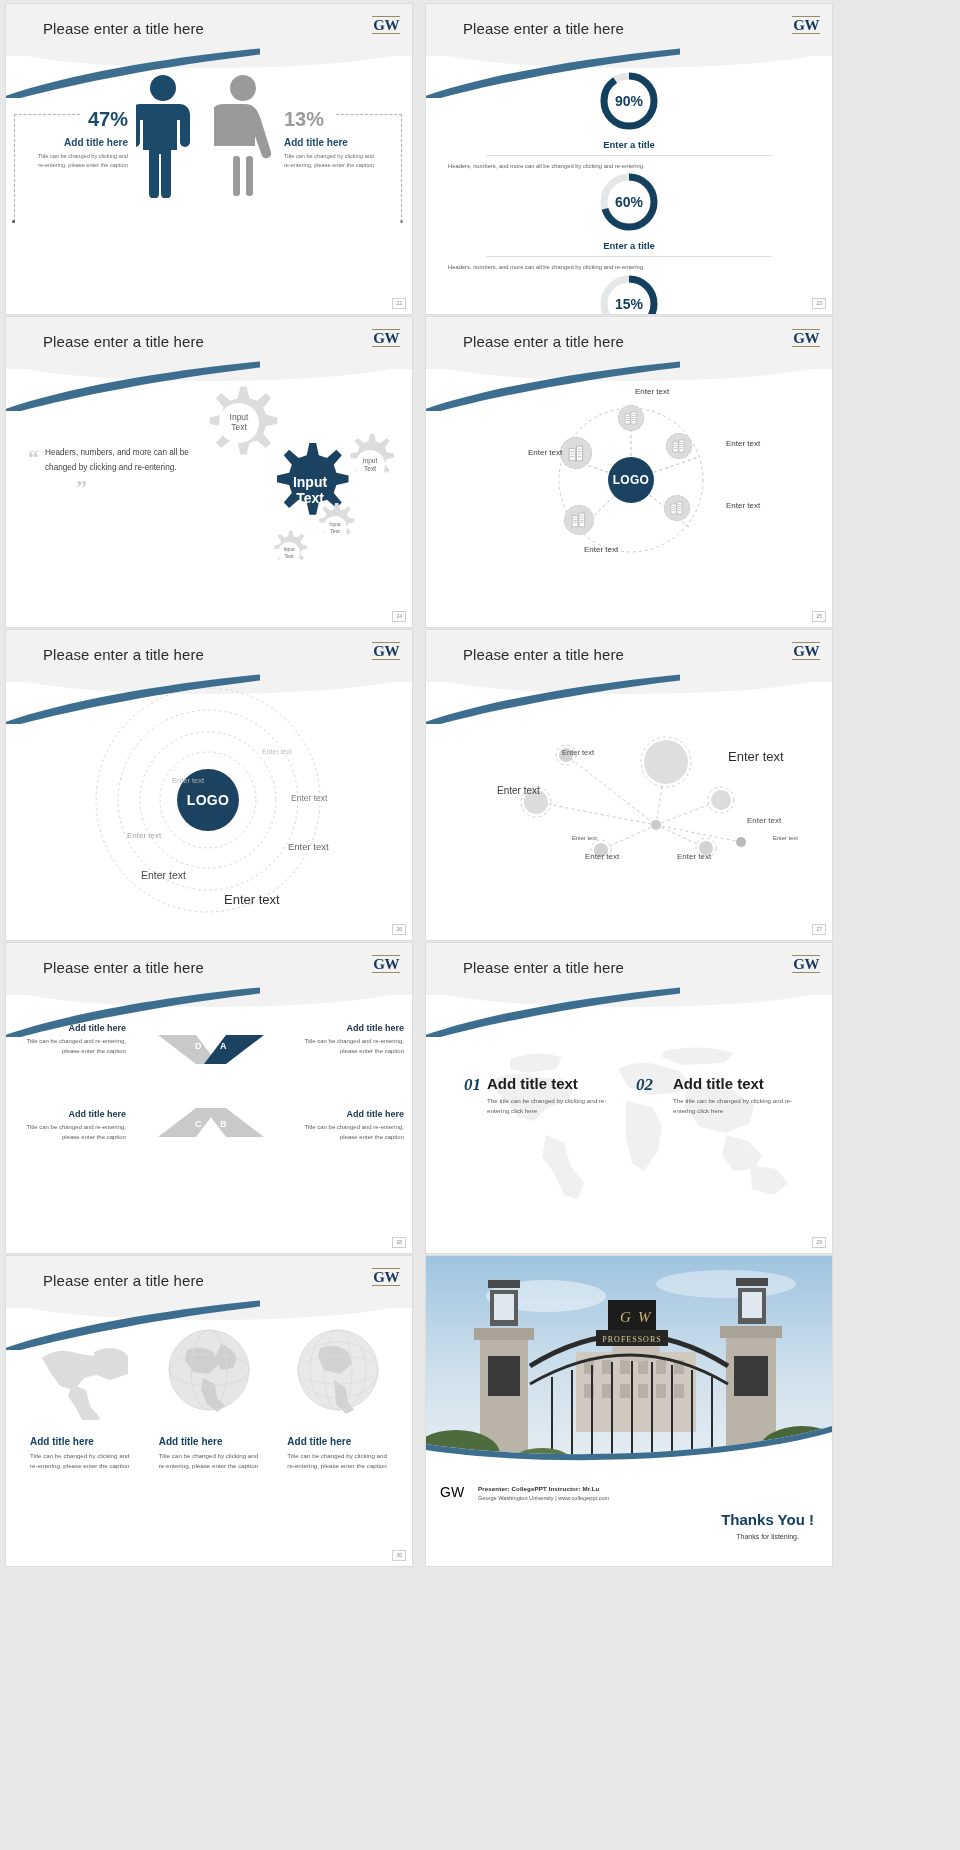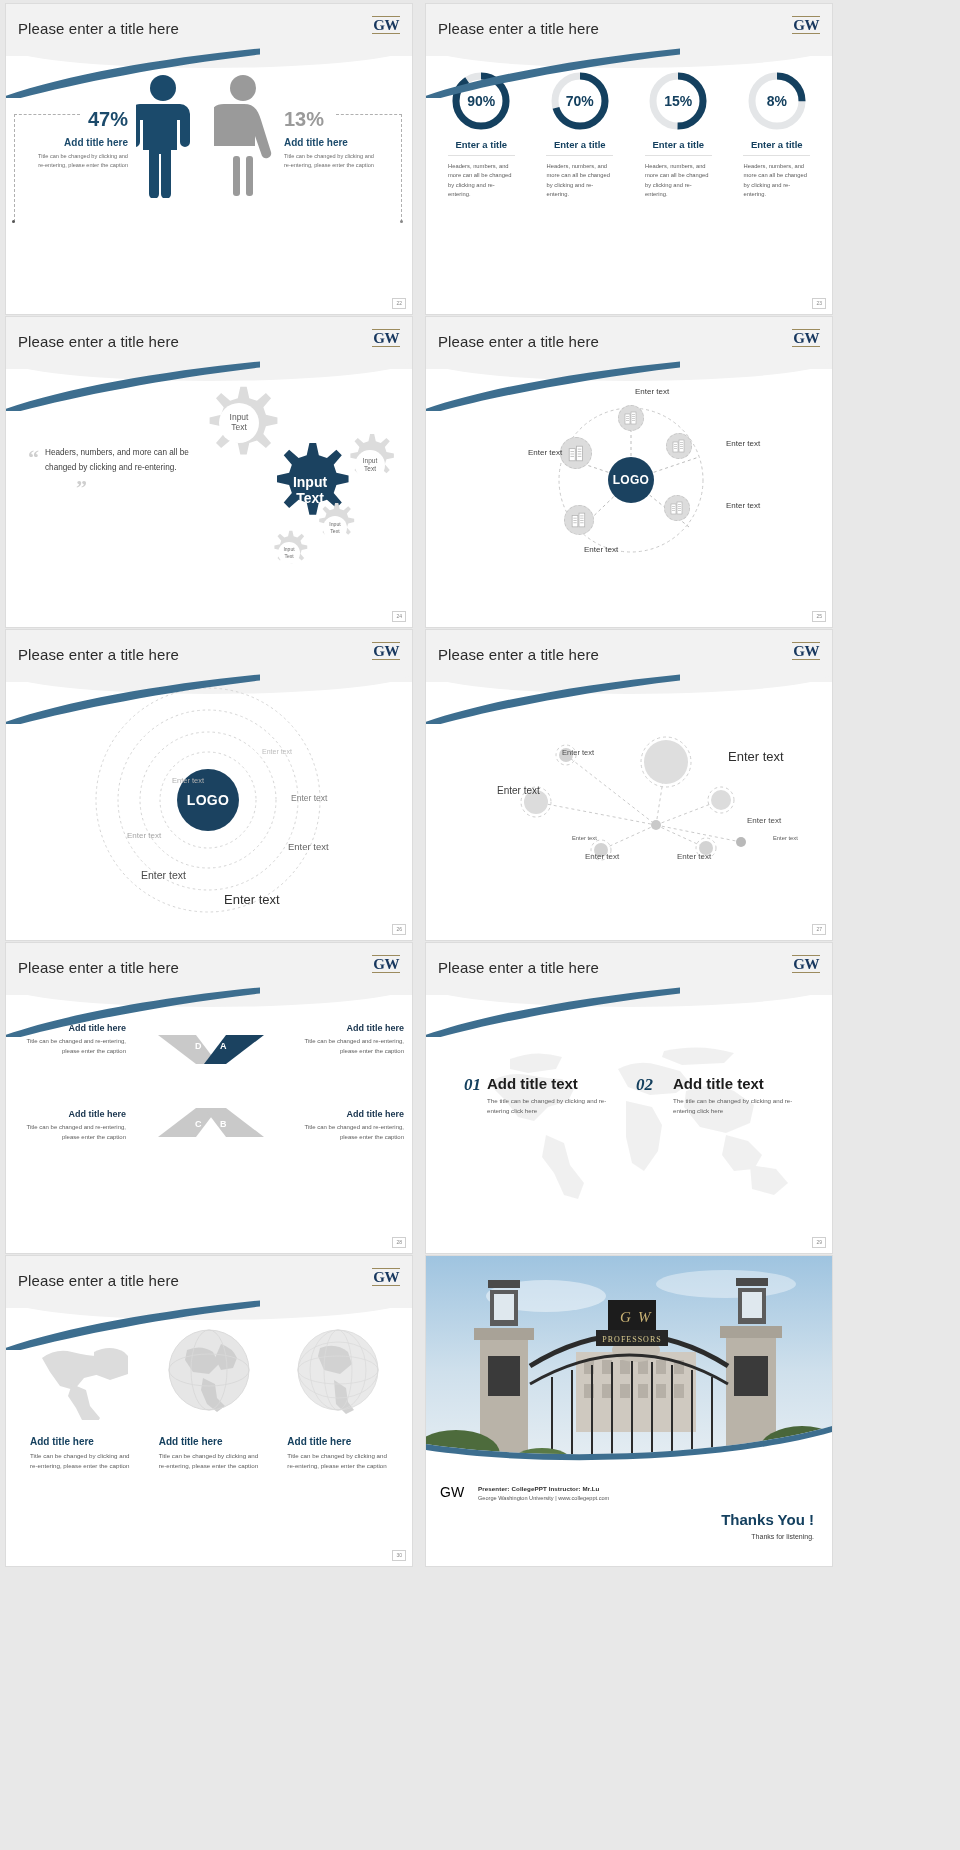--- a/index.html
+++ b/index.html
@@ -27,21 +27,21 @@
   .hdr {
     position:absolute; left:0; top:0; width:100%; height:52px;
     background:#f2f2f2;
   }
   .hdr:after{
     content:""; position:absolute; left:0; bottom:-12px; width:100%; height:22px;
     background:#f2f2f2;
     border-radius:0 0 50% 50%/0 0 100% 100%;
   }
   .title {
-    position:absolute; left:12px; top:16px;
+    position:absolute; left:37px; top:16px;
     font-size:15px; color:#2b2b2b; font-weight:400; letter-spacing:.1px;
     z-index:5;
   }
   .gw {
     position:absolute; right:12px; top:12px; z-index:6;
     text-align:center;
   }
   .gw .gwt{
     font-family:"Liberation Serif", serif;
     font-size:15px; font-weight:700; color:#17375e; letter-spacing:-0.5px;
@@ -65,21 +65,21 @@
   
   .people{ position:absolute; inset:52px 0 0 0; }
   .fig{ position:absolute; }
   .pct{ font-size:20px; font-weight:700; font-family:"Liberation Sans",sans-serif;}
   .addt{ font-size:10px; font-weight:700; margin-top:6px;}
   .capt{ font-size:5.6px; line-height:9px; color:#6d6d6d; margin-top:4px; }
   .navy{ color:#1b4a6b; }
   .grey{ color:#9a9a9a; }
   .dashbox{ position:absolute; border:1px dashed #b8b8b8; }
   
-  .donuts{ position:absolute; left:6px; right:6px; top:66px; display:flex; }
+  .donuts{ position:absolute; left:6px; right:6px; top:66px; display:flex;flex-direction:column; }
   .donut-col{ flex:1; text-align:center; padding:0 4px; }
   .d-title{ font-size:9.5px; font-weight:700; color:#14405f; margin-top:7px;}
   .d-rule{ width:74%; height:1px; background:#e0e0e0; margin:5px auto 6px; }
   .d-body{ font-size:5.8px; line-height:9.4px; color:#5d5d5d; text-align:left; padding:0 12px;}
   .ring-wrap{ position:relative; width:62px; height:62px; margin:0 auto;}
   .ring-val{
     position:absolute; inset:0; display:flex; align-items:center; justify-content:center;
     font-size:14px; font-weight:700; color:#14405f;
   }
   
@@ -107,21 +107,21 @@
   .m-b{ font-size:6.2px; line-height:10px; color:#5d5d5d; margin-top:4px;}
   
   .g-h{ font-size:10px; font-weight:700; color:#15405e; }
   .g-b{ font-size:6.2px; line-height:10px; color:#5d5d5d; margin-top:4px;}
   
   .photo{ position:absolute; left:0; top:0; width:100%; height:212px; overflow:hidden; }
   .foot-gw{ position:absolute; left:14px; top:228px; }
   .foot-txt{ position:absolute; left:52px; top:229px; }
   .foot-txt .l1{ font-size:6.2px; font-weight:700; color:#2f2f2f; letter-spacing:.1px;}
   .foot-txt .l2{ font-size:5.6px; color:#555; margin-top:3px;}
-  .thanks{ position:absolute; right:18px; bottom:26px; text-align:right; }
+  .thanks{ position:absolute; right:18px; bottom:26px; text-align:center; }
   .thanks .t1{ font-size:15px; font-weight:700; color:#14405f;}
   .thanks .t2{ font-size:7px; color:#3b3b3b; margin-top:5px;}
 </style>
 </head>
 <body>
 
 <div class="grid">
 
   <div class="slide">
     <div class="hdr"></div>
@@ -197,21 +197,21 @@
         <div class="d-title">Enter a title</div>
         <div class="d-rule"></div>
         <div class="d-body">Headers, numbers, and more can all be changed by clicking and re-entering.</div>
       </div>
       <div class="donut-col">
         <div class="ring-wrap">
           <svg width="62" height="62" viewBox="0 0 62 62">
             <circle cx="31" cy="31" r="25" fill="none" stroke="#e4e6e8" stroke-width="7"></circle>
             <circle cx="31" cy="31" r="25" fill="none" stroke="#14405f" stroke-width="7" stroke-dasharray="110 157.1" transform="rotate(-90 31 31)"></circle>
           </svg>
-          <div class="ring-val">70%</div>
+          <div class="ring-val">60%</div>
         </div>
         <div class="d-title">Enter a title</div>
         <div class="d-rule"></div>
         <div class="d-body">Headers, numbers, and more can all be changed by clicking and re-entering.</div>
       </div>
       <div class="donut-col">
         <div class="ring-wrap">
           <svg width="62" height="62" viewBox="0 0 62 62">
             <circle cx="31" cy="31" r="25" fill="none" stroke="#e4e6e8" stroke-width="7"></circle>
             <circle cx="31" cy="31" r="25" fill="none" stroke="#14405f" stroke-width="7" stroke-dasharray="78.5 157.1" transform="rotate(-90 31 31)"></circle>

